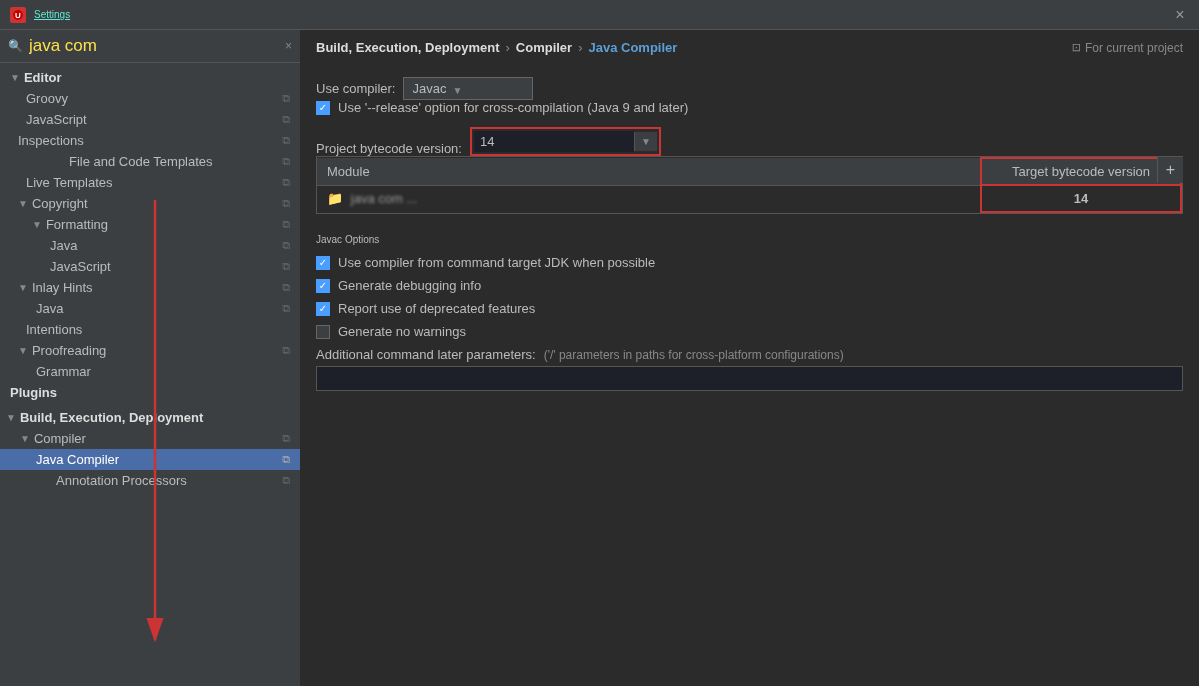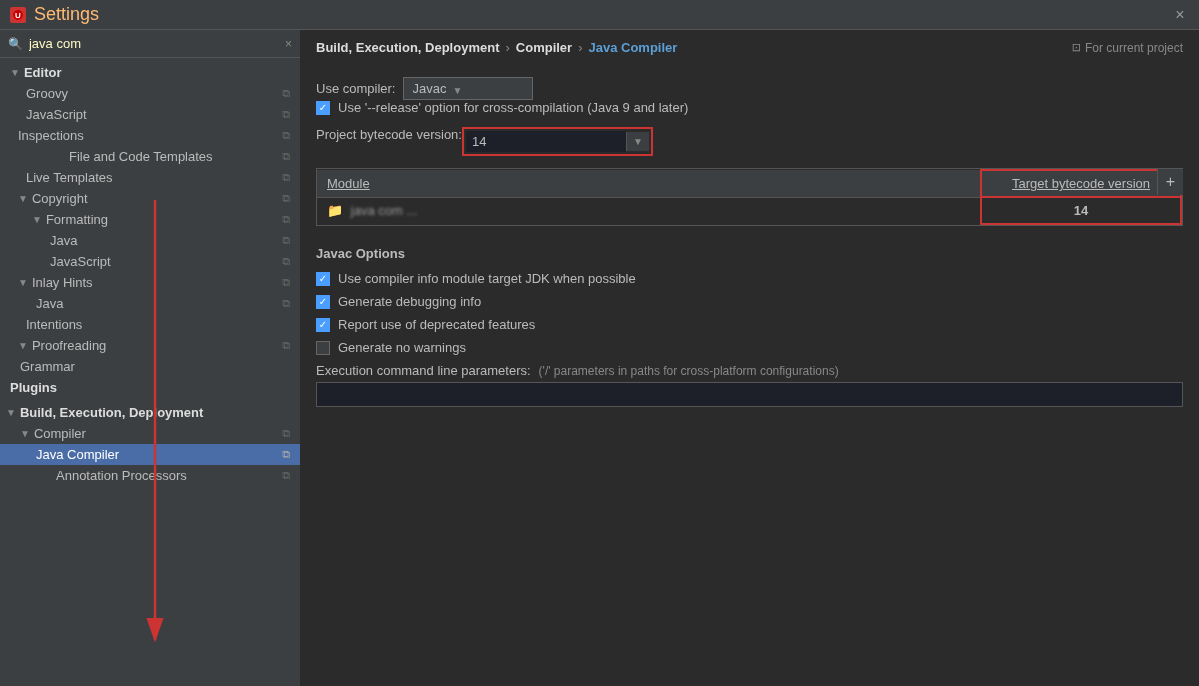--- a/index.html
+++ b/index.html
@@ -27,22 +27,23 @@
     .title-bar-icon {
       width: 16px;
       height: 16px;
       margin-right: 8px;
       background: #cc3333;
       border-radius: 2px;
       display: flex; align-items: center; justify-content: center;
       font-size: 10px; color: white; font-weight: bold;
     }
     .title-bar-title {
-      color: #fdba74;
-      font-size: 18px;
+      color: #5eead4;
+      font-size: 10px;
+      text-decoration: underline;
     }
     .title-bar-close {
       margin-left: auto;
       width: 18px; height: 18px;
       display: flex; align-items: center; justify-content: center;
       cursor: pointer;
       color: #999;
       font-size: 16px;
     }
     
@@ -68,22 +69,22 @@
       gap: 6px;
     }
     .search-icon {
       color: #888;
       font-size: 12px;
     }
     .search-input {
       background: transparent;
       border: none;
       outline: none;
-      color: #fef9c3;
-      font-size: 13px;
+      color: #fde047;
+      font-size: 17px;
       flex: 1;
     }
     .search-clear {
       color: #888;
       cursor: pointer;
       font-size: 12px;
     }
     .sidebar-tree {
       flex: 1;
       overflow-y: auto;
@@ -188,22 +189,22 @@
       cursor: pointer;
       display: flex;
       align-items: flex-end;
       gap: 6px;
       min-width: 130px;
     }
     .select-arrow { color: #888; font-size: 10px; }
     
     .bytecode-row {
       display: flex;
-      align-items: flex-start;
-      margin-bottom: 12px;
+      align-items: flex-end;
+      gap: 8px;
     }
     .bytecode-input-wrap {
       border: 2px solid #cc3333;
       padding: 2px;
       display: flex;
       align-items: center;
     }
     .bytecode-input {
       background: #1e2029;
       border: none;
@@ -237,21 +238,20 @@
       border-collapse: collapse;
     }
     .module-table th {
       background: #3c3f41;
       padding: 5px 10px;
       text-align: left;
       color: #bbbbbb;
       font-weight: normal;
       border-bottom: 1px solid #555;
       font-size: 13px;
-      text-decoration: underline;
     }
     .module-table td {
       padding: 5px 10px;
       color: #bbbbbb;
       font-size: 13px;
     }
     .target-bytecode-cell {
       border: 2px solid #cc3333;
       font-weight: bold;
       text-align: center;
@@ -264,22 +264,22 @@
       border: none;
       color: #bbbbbb;
       padding: 4px 8px;
       cursor: pointer;
       font-size: 16px;
       border-left: 1px solid #555;
     }
     
     .section-title {
       color: #bbbbbb;
-      font-size: 13px;
-      font-weight: bold;
+      font-size: 10px;
+      font-weight: normal;
       margin-bottom: 10px;
       margin-top: 20px;
     }
     .javac-option-row {
       display: flex;
       align-items: center;
       gap: 8px;
       margin-bottom: 8px;
     }
     .cmdline-row {
@@ -393,21 +393,21 @@
         <span class="tree-copy-icon">⧉</span>
       </div>
       <div class="tree-item" style="padding-left:26px;">
         <span>Intentions</span>
       </div>
       <div class="tree-item" style="padding-left:18px;">
         <span class="tree-arrow">▼</span>
         <span>Proofreading</span>
         <span class="tree-copy-icon">⧉</span>
       </div>
-      <div class="tree-item" style="padding-left:20px;">
+      <div class="tree-item" style="padding-left:36px;">
         <span>Grammar</span>
       </div>
 
       <div class="tree-item section-header" style="padding-left:10px; ">
         <span>Plugins</span>
       </div>
 
       <div class="tree-item section-header" style="padding-left:6px; margin-top:4px;">
         <span class="tree-arrow">▼</span>
         <span>Build, Execution, Deployment</span>
@@ -487,21 +487,21 @@
           </tbody>
         </table>
         <button class="add-btn">+</button>
       </div>
 
       <div class="section-title">Javac Options</div>
       <div class="javac-option-row">
         <div class="checkbox-custom">
           <span class="checkbox-checkmark">✓</span>
         </div>
-        <span class="form-label">Use compiler info module target JDK when possible</span>
+        <span class="form-label">Use compiler from command target JDK when possible</span>
       </div>
       <div class="javac-option-row">
         <div class="checkbox-custom">
           <span class="checkbox-checkmark">✓</span>
         </div>
         <span class="form-label">Generate debugging info</span>
       </div>
       <div class="javac-option-row">
         <div class="checkbox-custom">
           <span class="checkbox-checkmark">✓</span>
@@ -509,21 +509,21 @@
         <span class="form-label">Report use of deprecated features</span>
       </div>
       <div class="javac-option-row">
         <div class="checkbox-custom unchecked">
         </div>
         <span class="form-label">Generate no warnings</span>
       </div>
 
       <div class="cmdline-row">
         <div class="cmdline-label-row">
-          <span class="form-label">Execution command line parameters:</span>
+          <span class="form-label">Additional command later parameters:</span>
           <span class="cmdline-hint">('/' parameters in paths for cross-platform configurations)</span>
         </div>
         <input class="cmdline-input" value="" style="">
       </div>
 
     </div>
   </div>
 
 </div>
 

